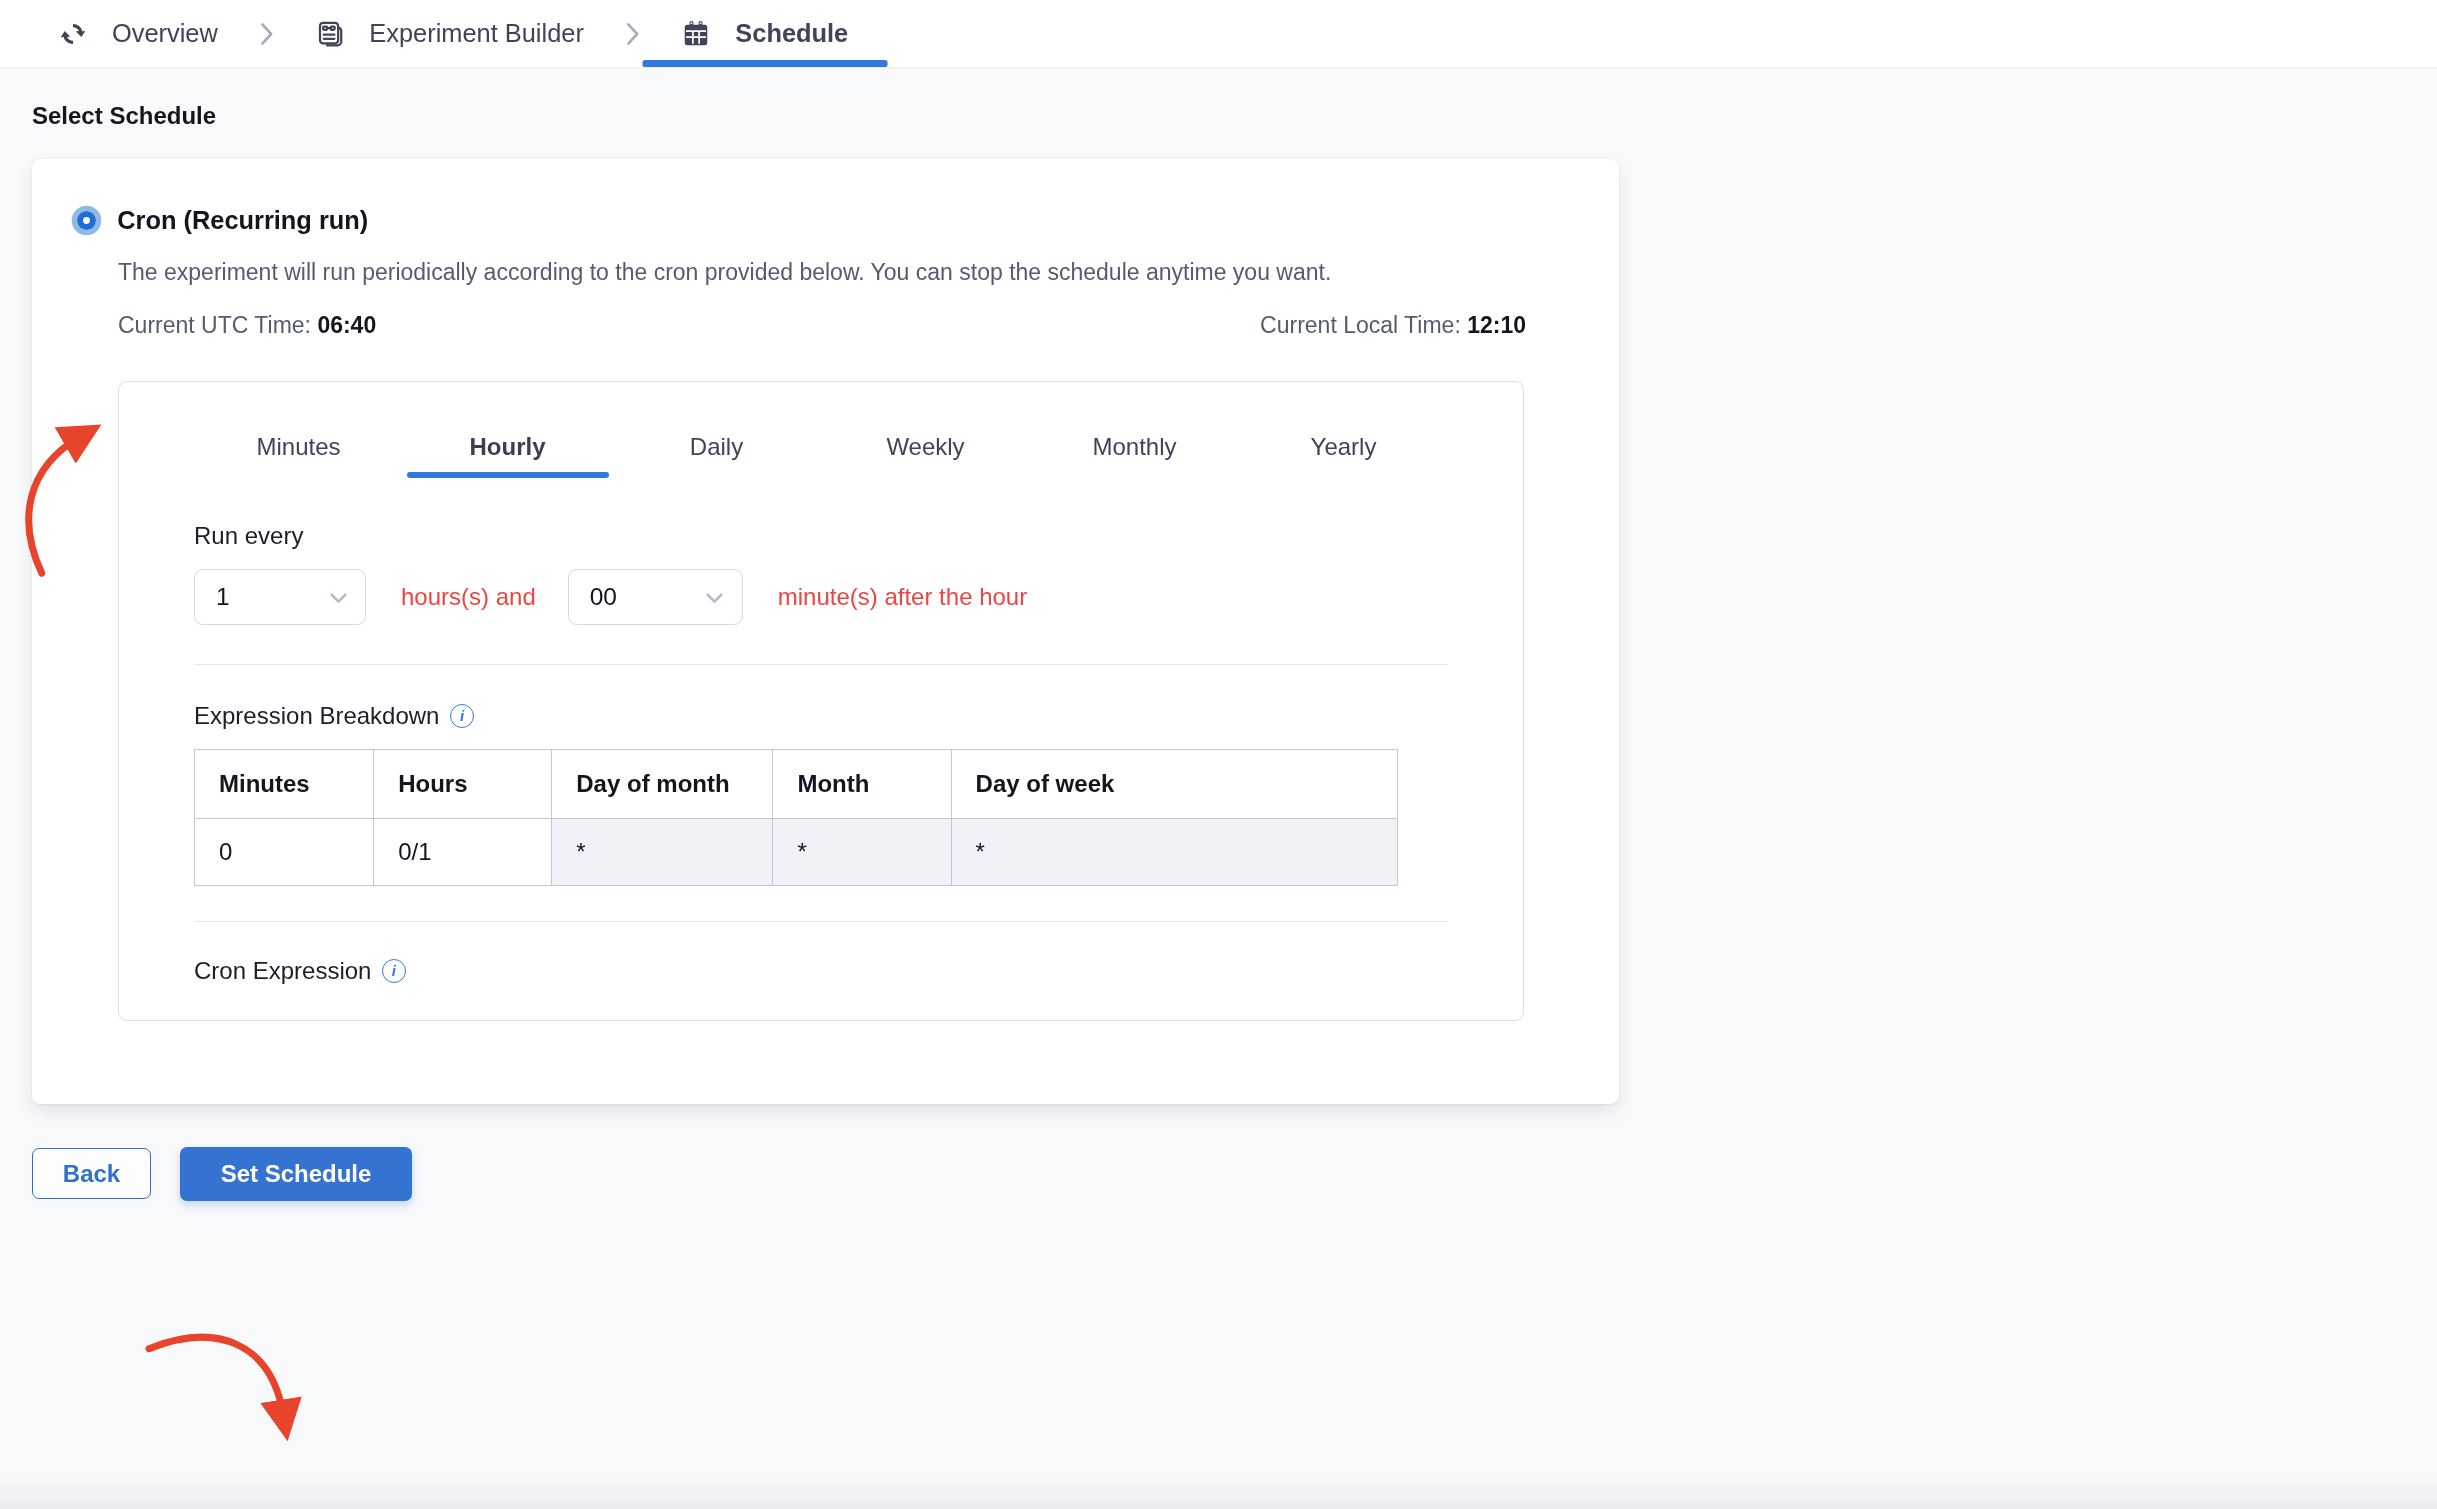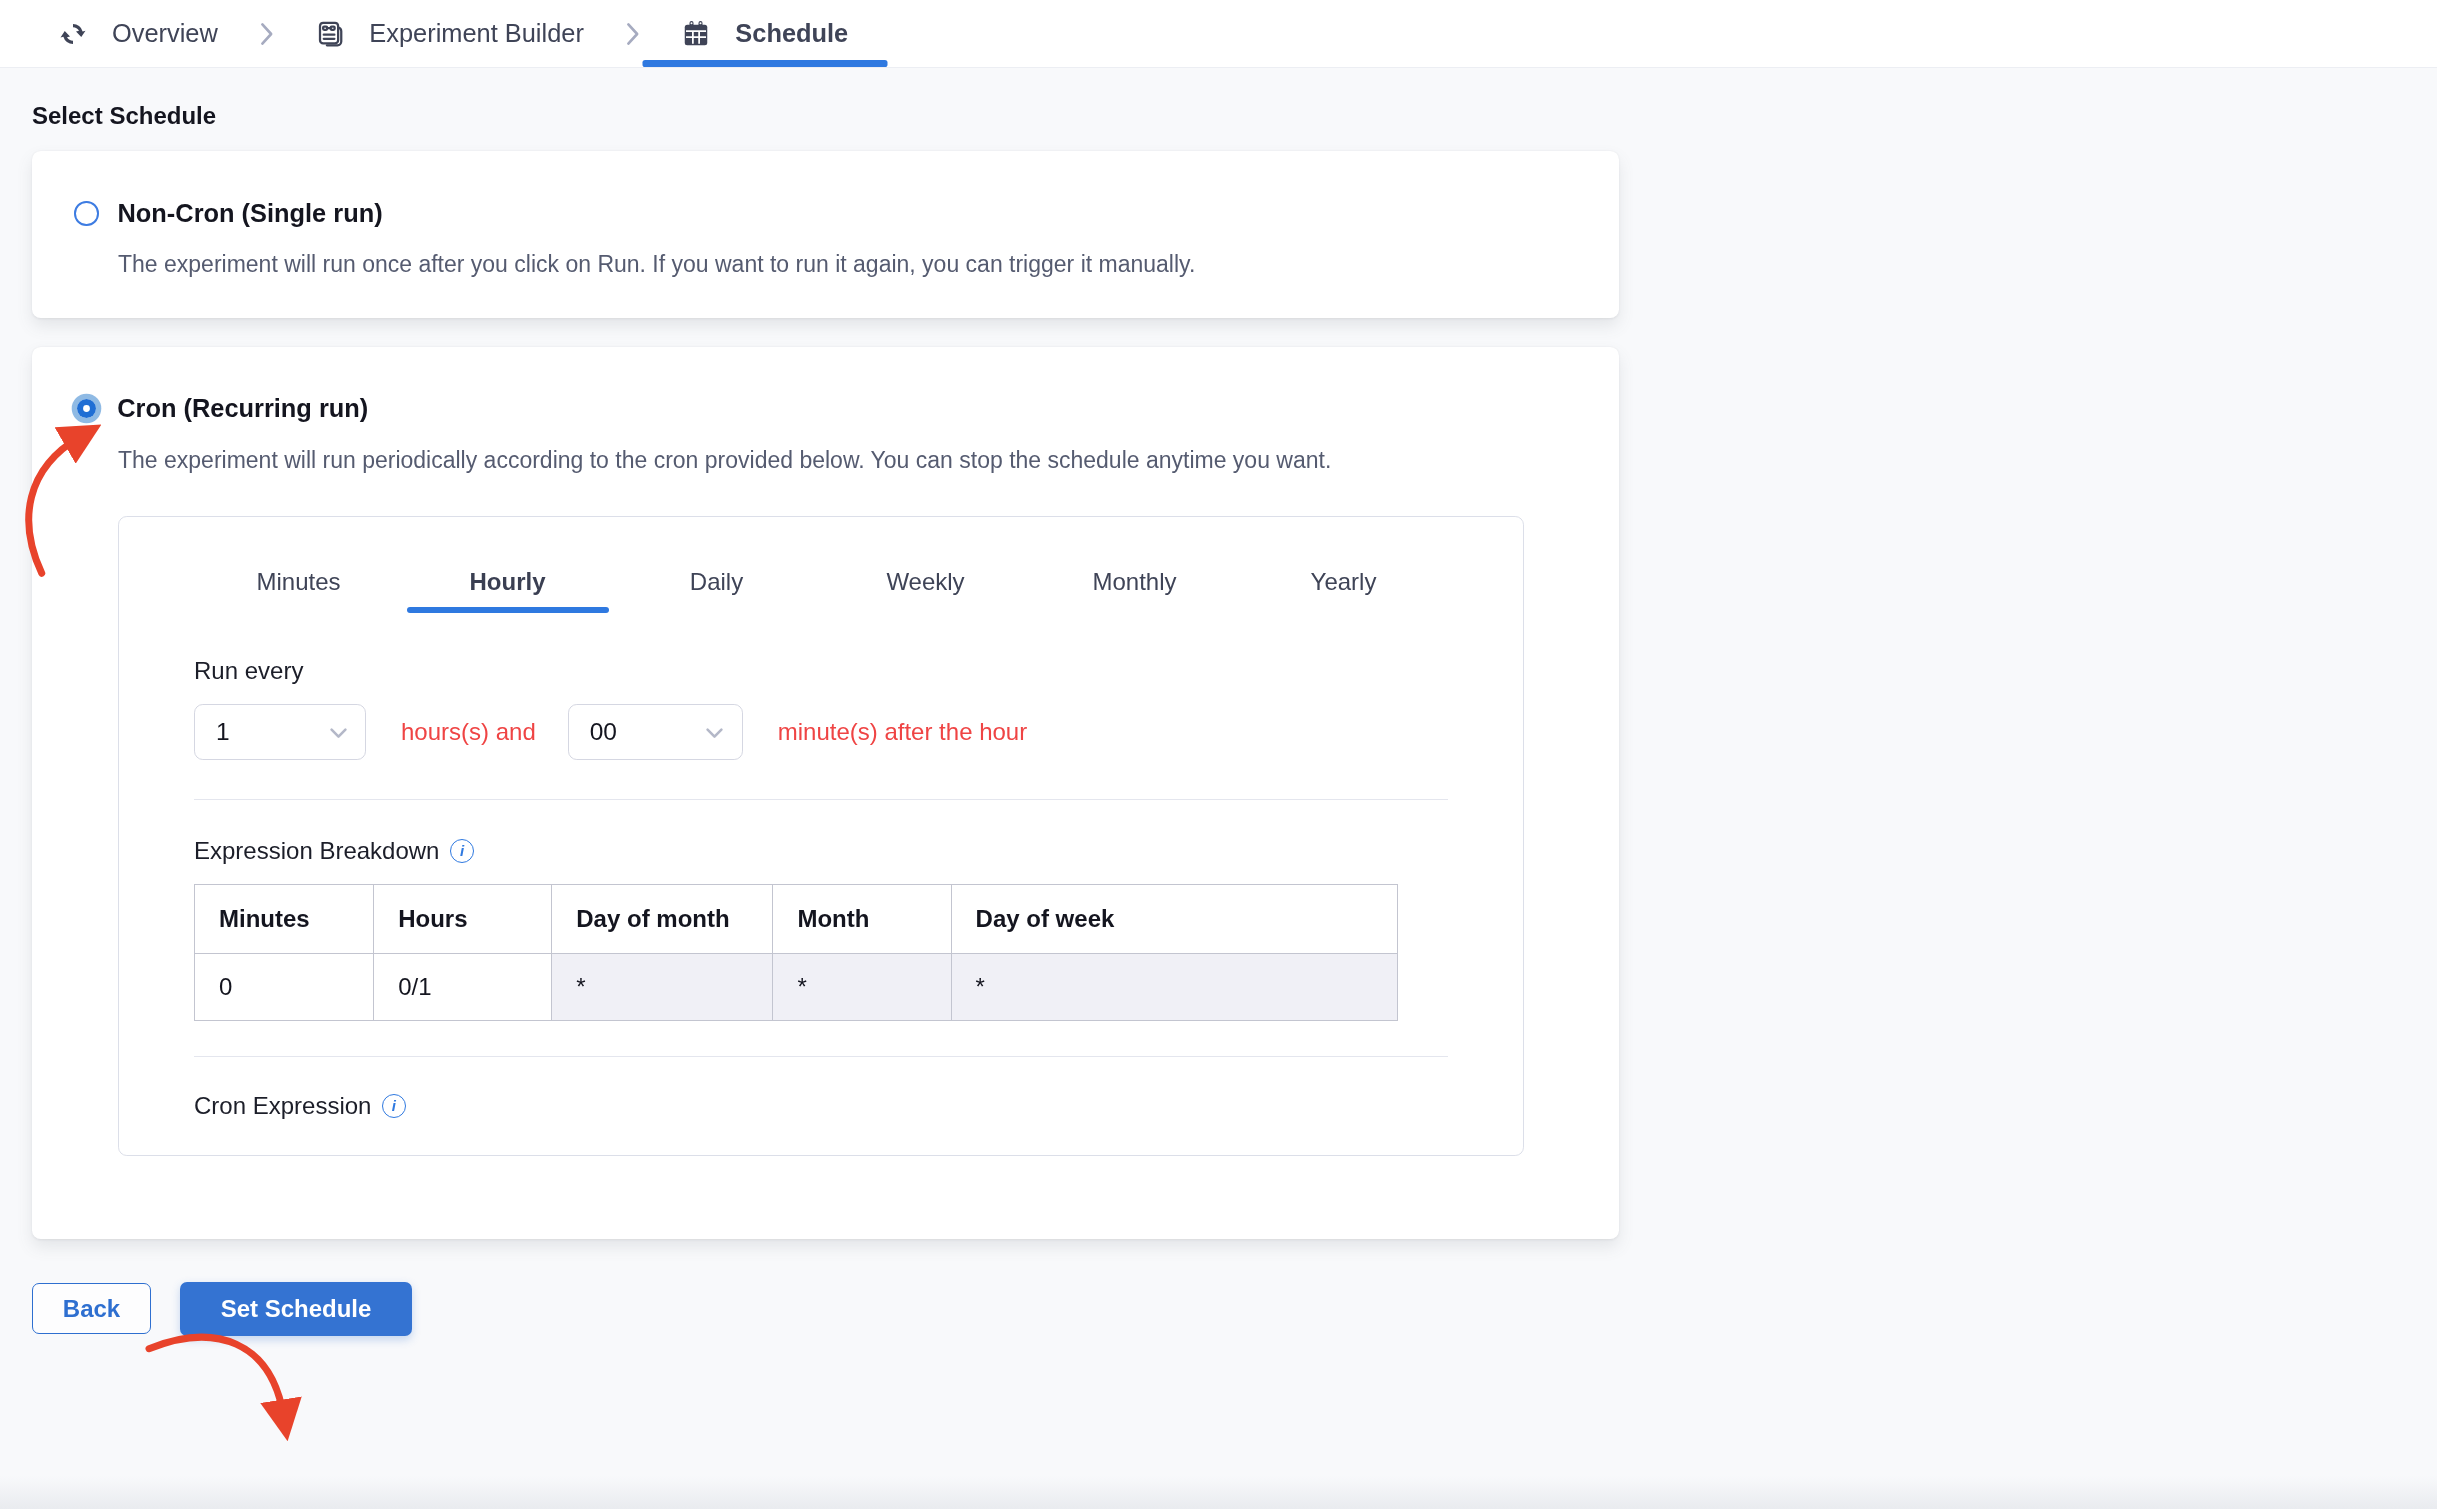--- a/index.html
+++ b/index.html
@@ -181,35 +181,38 @@
           <path d="M4 9.7 h16 M9.5 9.7 v10 M14.5 9.7 v10 M4 14.5 h16" stroke="#ffffff" stroke-width="1.4"></path>
         </svg>
       </span>
       <span>Schedule</span>
     </div>
   </div>
 
   <div class="main">
     <div class="page-title">Select Schedule</div>
 
-    <div class="card card-single">
-      <div class="option-head">
-        <span class="radio"></span>
-        <span class="option-title">Non-Cron (Single run)</span>
-      </div>
-      <div class="option-desc">The experiment will run once after you click on Run. If you want to run it again, you can trigger it manually.</div>
-    </div>
 
     <div class="card card-cron">
       <div class="option-head">
         <span class="radio-sel"></span>
         <span class="option-title">Cron (Recurring run)</span>
       </div>
       <div class="option-desc">The experiment will run periodically according to the cron provided below. You can stop the schedule anytime you want.</div>
 
+      <div class="times-row">
+        <div>
+          <span>Current UTC Time:</span>
+          <span class="time-val">06:40</span>
+        </div>
+        <div>
+          <span>Current Local Time:</span>
+          <span class="time-val">12:10</span>
+        </div>
+      </div>
 
       <div class="panel">
         <div class="tabs">
           <div class="tab">Minutes</div>
           <div class="tab active">Hourly</div>
           <div class="tab">Daily</div>
           <div class="tab">Weekly</div>
           <div class="tab">Monthly</div>
           <div class="tab">Yearly</div>
         </div>

